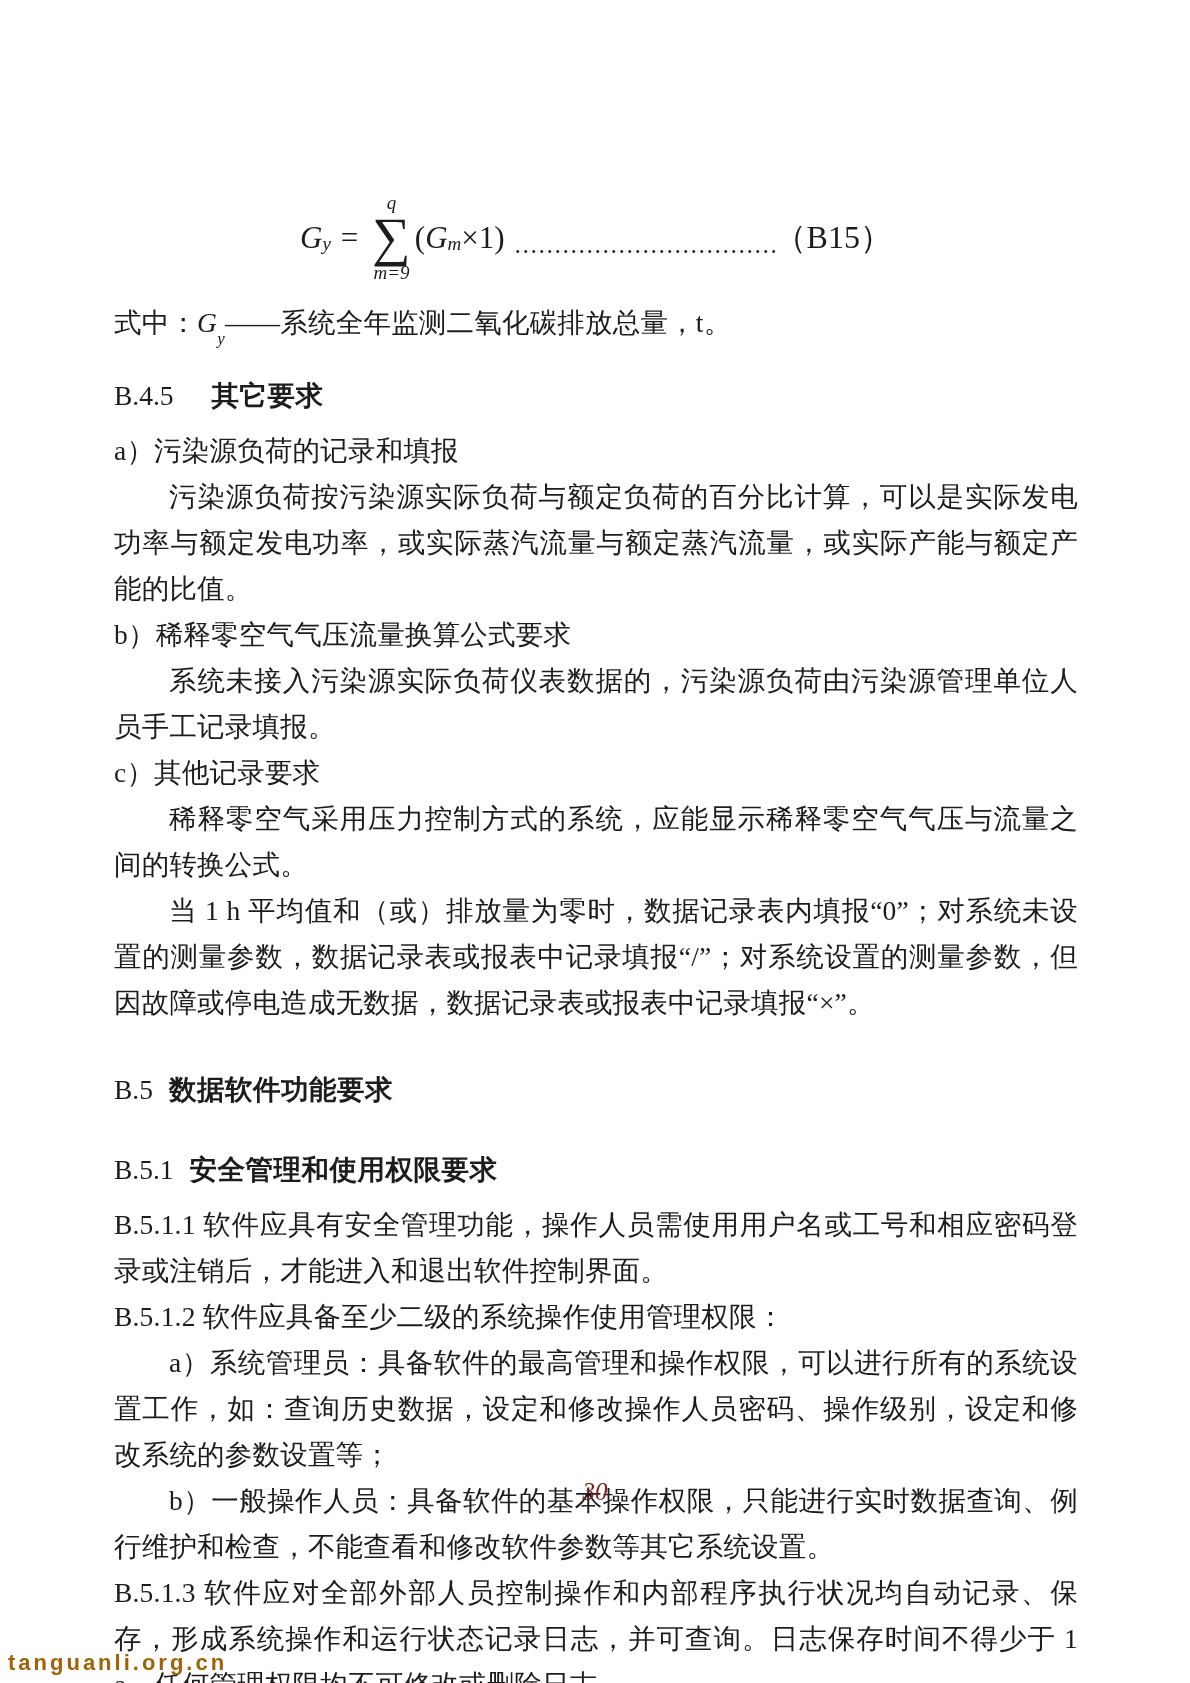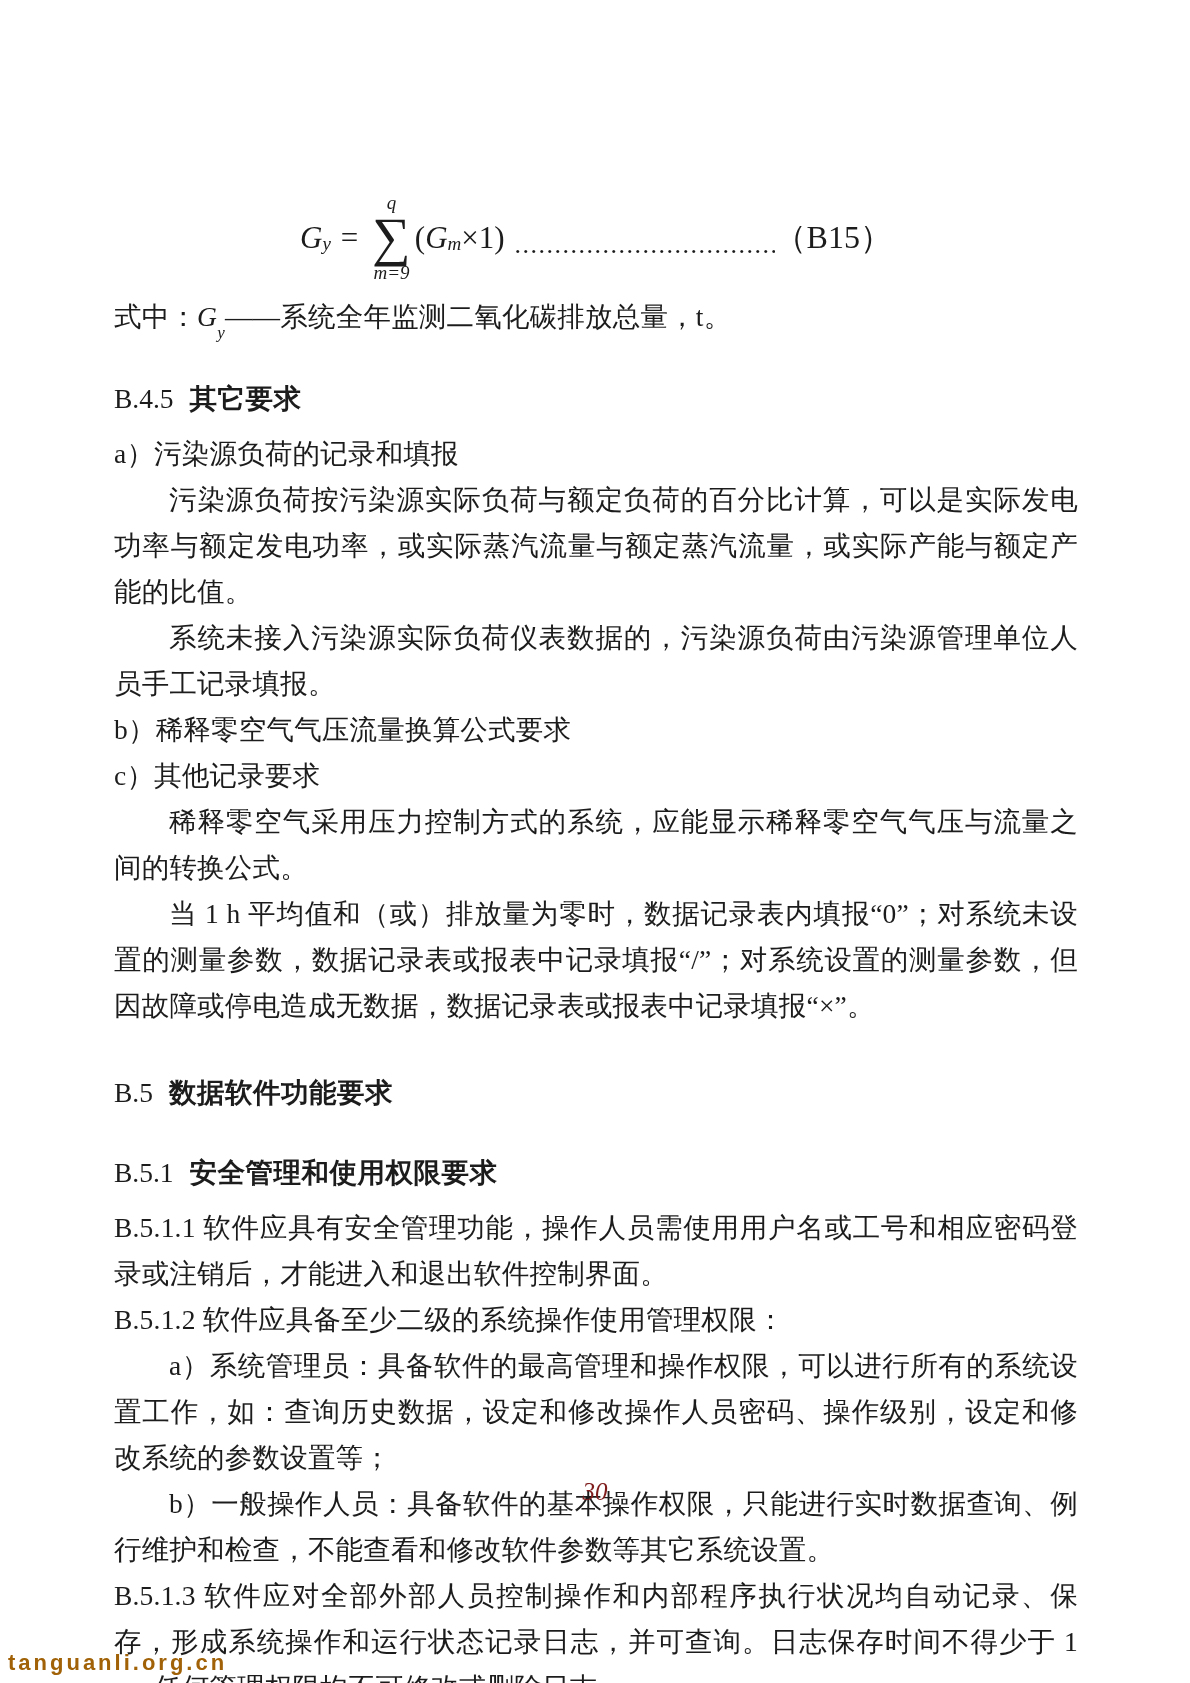--- a/index.html
+++ b/index.html
@@ -48,21 +48,21 @@
   }
   .formula-label { font-size: 32px; white-space: nowrap; }
   
   .body-p {
     font-size: 27.5px;
     line-height: 46px;
     text-align: justify;
     letter-spacing: 0.2px;
   }
   .indent { text-indent: 2em; }
-  .where-line { margin-top: 4px; }
+  .where-line { margin-top: 10px; }
   .where-line .vital { font-style: italic; }
   .where-line sub { font-size: 17px; font-style: italic; position: relative; top: 5px; }
   
   .clause-h {
     font-size: 27.5px;
     line-height: 40px;
     display: flex;
     align-items: baseline;
   }
   .clause-h .h-num {
@@ -70,21 +70,21 @@
     font-weight: normal;
     margin-right: 16px;
   }
   .clause-h .h-title {
     font-family: "Liberation Sans", "DejaVu Sans", sans-serif;
     font-weight: bold;
     letter-spacing: 0.5px;
     text-align: center;
   }
   .mt-sm  { margin-top: 12px; }
-  .mt-md  { margin-top: 28px; }
+  .mt-md  { margin-top: 19px; gap: 22px; }
   .mt-lg  { margin-top: 44px; }
   .mt-xl  { margin-top: 40px; }
   
   .page-number {
     position: absolute;
     left: 0; right: 0;
     top: 1478px;
     text-align: center;
     font-size: 25px;
     color: #7f1d1d;
@@ -132,22 +132,22 @@
       <span>式中：</span><span class="vital">G</span><sub>y</sub><span>——</span><span>系统全年监测二氧化碳排放总量，t。</span>
     </div>
 
     <div class="clause-h mt-md">
       <span class="h-num">B.4.5</span>
       <span class="h-title">其它要求</span>
     </div>
 
     <div class="body-p mt-sm">a）污染源负荷的记录和填报</div>
     <div class="body-p indent">污染源负荷按污染源实际负荷与额定负荷的百分比计算，可以是实际发电功率与额定发电功率，或实际蒸汽流量与额定蒸汽流量，或实际产能与额定产能的比值。</div>
+    <div class="body-p">b）稀释零空气气压流量换算公式要求</div>
     <div class="body-p indent">系统未接入污染源实际负荷仪表数据的，污染源负荷由污染源管理单位人员手工记录填报。</div>
-    <div class="body-p">b）稀释零空气气压流量换算公式要求</div>
     <div class="body-p">c）其他记录要求</div>
     <div class="body-p indent">稀释零空气采用压力控制方式的系统，应能显示稀释零空气气压与流量之间的转换公式。</div>
     <div class="body-p indent">当 1 h 平均值和（或）排放量为零时，数据记录表内填报“0”；对系统未设置的测量参数，数据记录表或报表中记录填报“/”；对系统设置的测量参数，但因故障或停电造成无数据，数据记录表或报表中记录填报“×”。</div>
 
     <div class="clause-h mt-lg">
       <span class="h-num">B.5</span>
       <span class="h-title">数据软件功能要求</span>
     </div>
 
     <div class="clause-h mt-xl">

